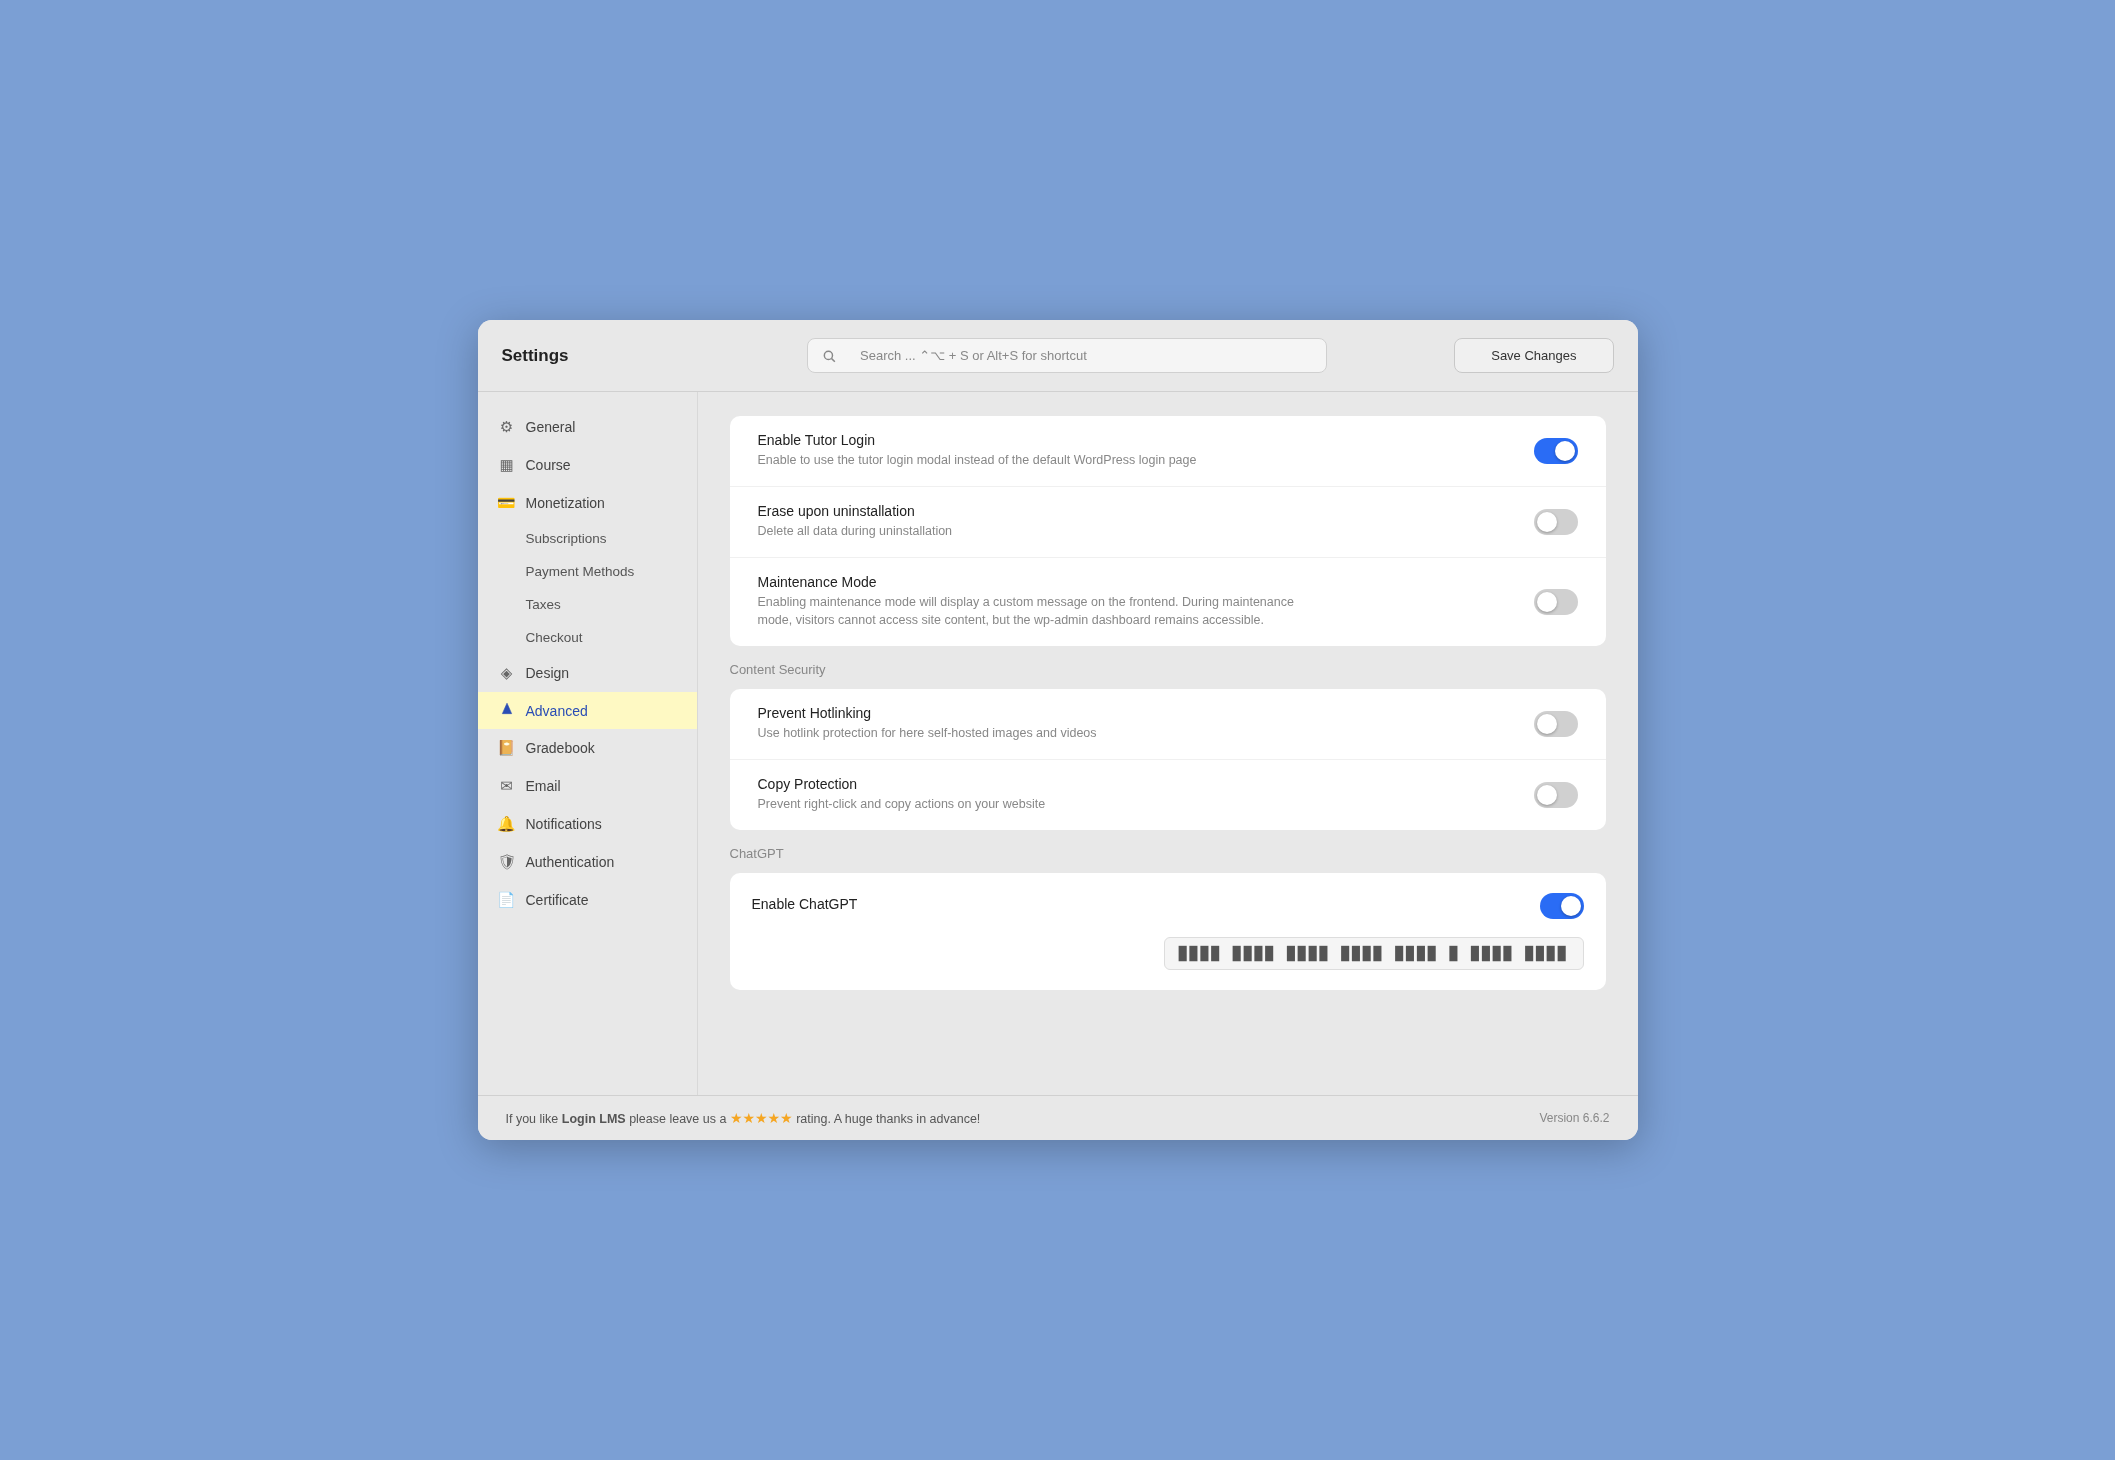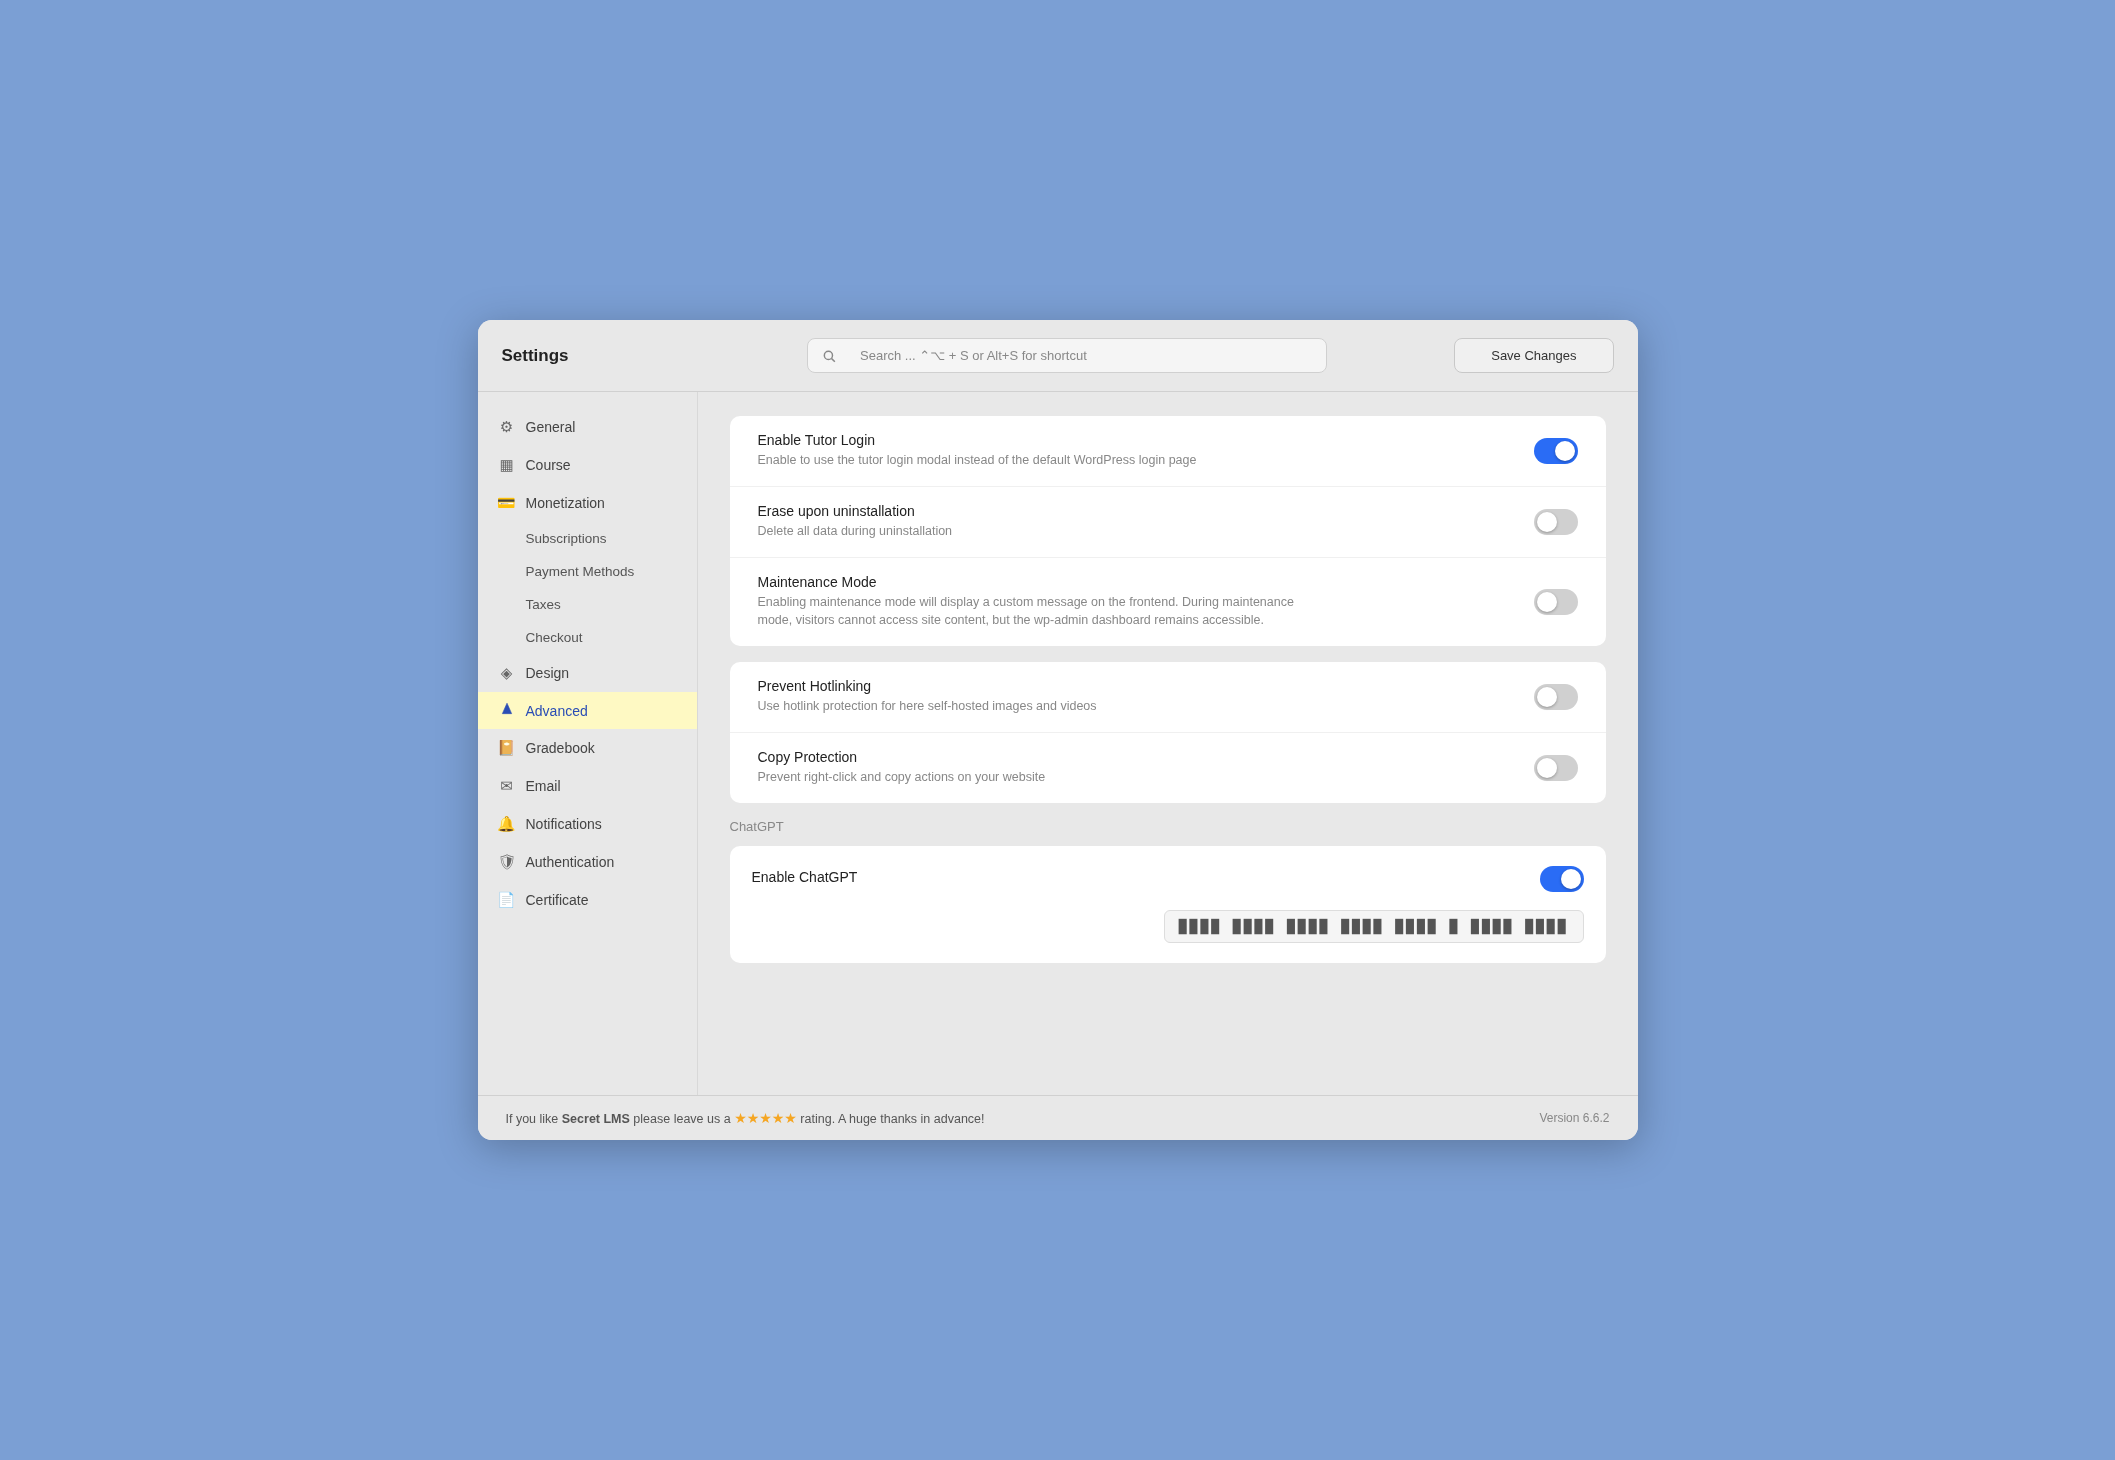--- a/index.html
+++ b/index.html
@@ -362,20 +362,21 @@
             <div class="card-row-desc">Enabling maintenance mode will display a custom message on the frontend. During maintenance mode, visitors cannot access site content, but the wp-admin dashboard remains accessible.</div>
           </div>
           <div class="toggle">
             <div class="toggle-track">
               <div class="toggle-thumb"></div>
             </div>
           </div>
         </div>
       </div>
 
+      <div class="section-label">Content Security</div>
       <div class="card">
         <div class="card-row">
           <div class="card-row-text">
             <div class="card-row-title">Prevent Hotlinking</div>
             <div class="card-row-desc">Use hotlink protection for here self-hosted images and videos</div>
           </div>
           <div class="toggle">
             <div class="toggle-track">
               <div class="toggle-thumb"></div>
             </div>
@@ -409,18 +410,18 @@
             <div class="api-key-masked">████ ████   ████ ████   ████ █ ████ ████</div>
           </div>
         </div>
       </div>
 
     </div>
   </div>
 
   <div class="footer-bar">
     <div>
-      <span>If you like </span><strong>Secret LMS</strong><span> please leave us a </span><span class="footer-stars">★★★★★</span><span> rating. A huge thanks in advance!</span>
+      <span>If you like </span><strong>Login LMS</strong><span> please leave us a </span><span class="footer-stars">★★★★★</span><span> rating. A huge thanks in advance!</span>
     </div>
     <div class="footer-version">Version 6.6.2</div>
   </div>
 
 </div>
 
 </body></html>

